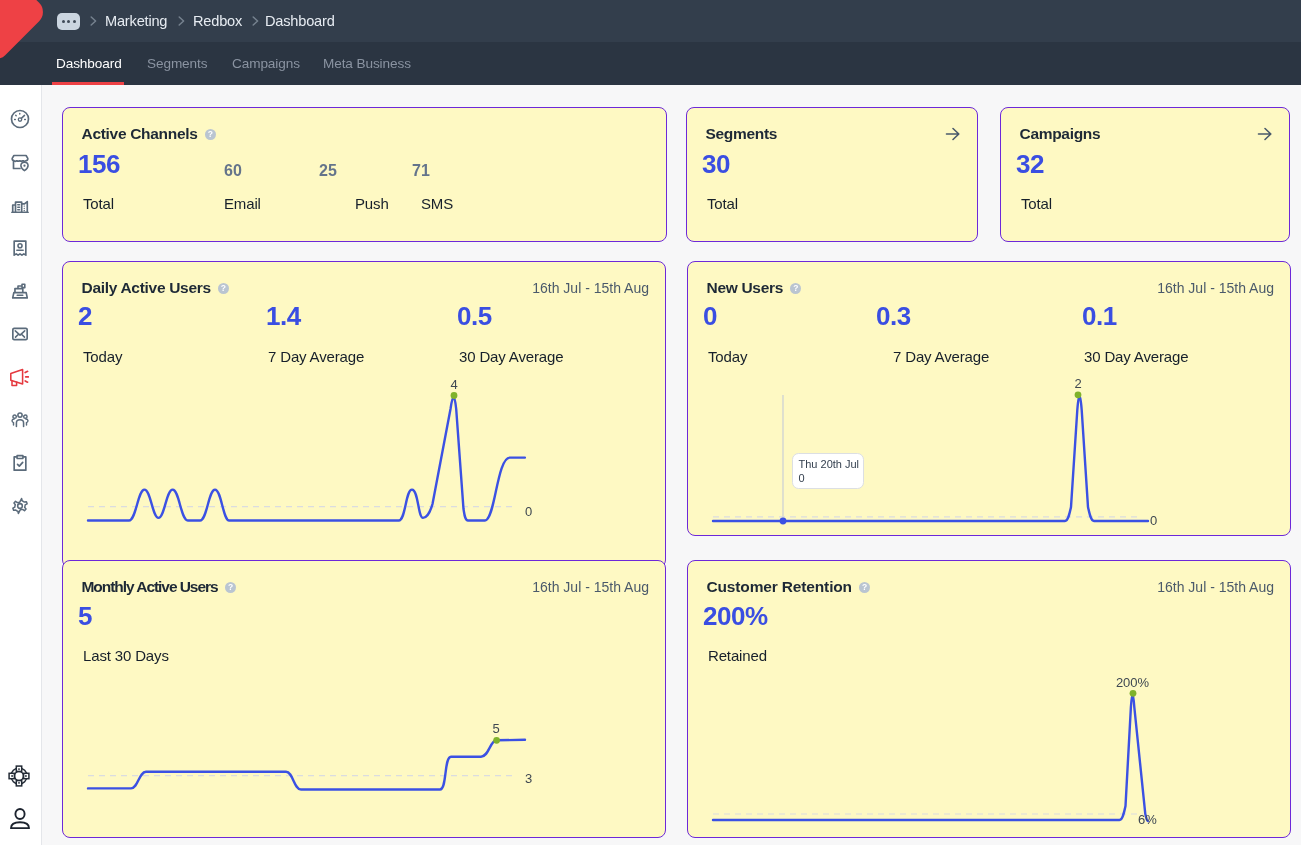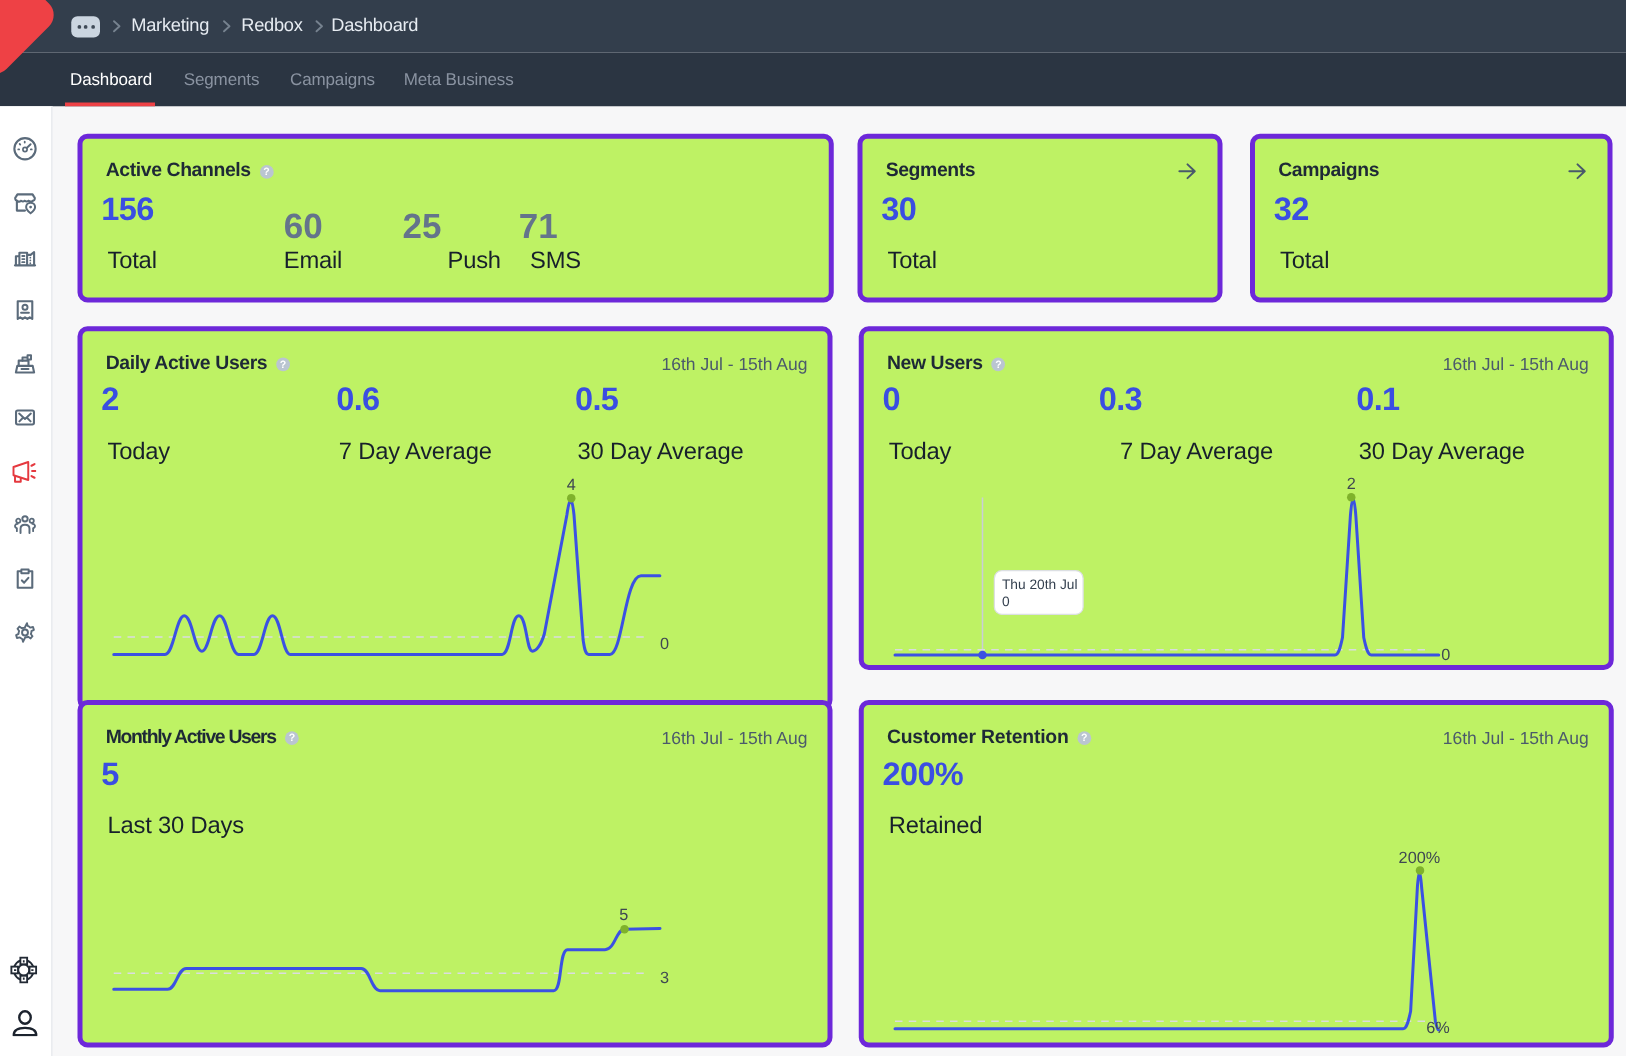--- a/index.html
+++ b/index.html
@@ -17,26 +17,26 @@
 #tabs { position:absolute; top:42px; left:0; height:43px; width:100%; }
 .tab { position:absolute; top:0; height:43px; line-height:43px; font-size:13.6px; color:#8a93a1; letter-spacing:-0.1px; }
 .tab.active { color:#ffffff; }
 #tab-underline { position:absolute; left:52px; top:82px; width:72px; height:3px; background:#ee4145; z-index:2; }
 
 
 #sidebar { position:absolute; top:85px; left:0; width:42px; height:760px; background:#ffffff; border-right:1px solid #e4e6ea; }
 .sic { position:absolute; left:10px; width:20px; height:20px; transform:scale(1.12); transform-origin:center; }
 
 
-.card { position:absolute; background:#bef264; border:4px solid #6d28d9; border-radius:8px; }
+.card { position:absolute; background:#fef9c3; border:1px solid #6d28d9; border-radius:8px; }
 .card-title { position:absolute; left:18.5px; top:17px; font-size:15.5px; font-weight:bold; color:#1e2936; letter-spacing:-0.3px; display:flex; align-items:center; }
 .help { display:inline-block; width:11px; height:11px; border-radius:50%; background:#bac5d1; color:#ffffff; font-size:8.5px; font-weight:bold; text-align:center; line-height:11.5px; margin-left:7px; }
 .bignum { font-size:26px; font-weight:bold; color:#3a4ee2; letter-spacing:-0.5px; }
-.graynum { font-size:28px; font-weight:bold; color:#64748b; }
-.statlabel { font-size:19px; color:#17202b; letter-spacing:-0.15px; }
+.graynum { font-size:16px; font-weight:bold; color:#64748b; }
+.statlabel { font-size:15px; color:#17202b; letter-spacing:-0.15px; }
 .daterange { position:absolute; right:16px; top:18px; font-size:14px; color:#4b5a6b; }
 .arrow { position:absolute; right:16px; top:18px; }
 </style>
 </head>
 <body>
 
 <div id="row1"></div>
 <div id="row2"></div>
 <div id="logo"></div>
 <div id="dots-btn">
@@ -173,21 +173,21 @@
     </svg>
   <div class="abs bignum" style="left:15px; top:40.5px;">32</div>
   <div class="abs statlabel" style="left:20px; top:87px;">Total</div>
 </div>
 
 <div class="card" style="left:62px; top:261px; width:604px; height:307px;">
   <div class="card-title">Daily Active Users <span class="help">?</span></div>
   <div class="daterange">16th Jul - 15th Aug</div>
   <div class="abs bignum" style="left:15px; top:39px;">2</div>
   <div class="abs statlabel" style="left:20px; top:86px;">Today</div>
-  <div class="abs bignum" style="left:203px; top:39px;">0.6</div>
+  <div class="abs bignum" style="left:203px; top:39px;">1.4</div>
   <div class="abs statlabel" style="left:205px; top:86px;">7 Day Average</div>
   <div class="abs bignum" style="left:394px; top:39px;">0.5</div>
   <div class="abs statlabel" style="left:396px; top:86px;">30 Day Average</div>
   <svg class="abs" style="left:0; top:0;" width="604" height="275" viewBox="0 0 604 275">
     <line x1="25" y1="244.6" x2="452" y2="244.6" stroke="#dadce0" stroke-width="1.2" stroke-dasharray="6 5"></line>
     <path d="M25,258.5 L66,258.5 C73,258.5 75,227.6 81.4,227.6 C87.8,227.6 89.5,255.9 95.5,255.9 C101.5,255.9 103.3,227.6 109.7,227.6 C116.1,227.6 118,258.5 124.8,258.5 L137,258.5 C144,258.5 145.6,227.6 152,227.6 C158.4,227.6 160,258.5 166.2,258.5 L335.7,258.5 C342.7,258.5 342.6,227.6 349,227.6 C355.4,227.6 355,255.9 360,255.9 C363,255.9 367,251 369.5,242 L387.5,147 Q390.8,123.5 393.2,147 L400.5,247 C401.5,253 402,258.5 405,258.5 L422,258.5 C432,258.5 434,195.6 446.8,195.6 L461.9,195.6" fill="none" stroke="#3b51e3" stroke-width="2.4" stroke-linecap="round"></path>
     <circle cx="391" cy="133.5" r="3.4" fill="#7fb22b"></circle>
     <text x="391" y="127" font-size="13" fill="#3f4852" text-anchor="middle">4</text>
     <text x="462" y="254" font-size="13" fill="#3f4852">0</text>
   </svg>

